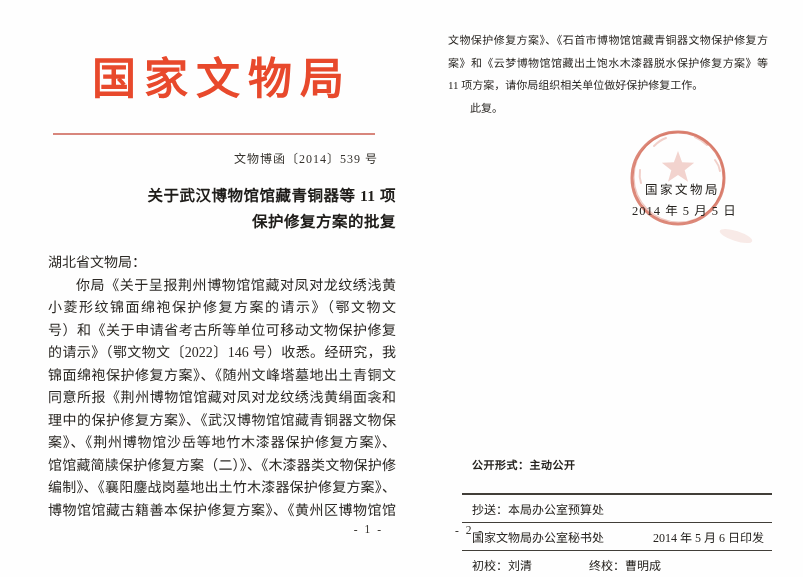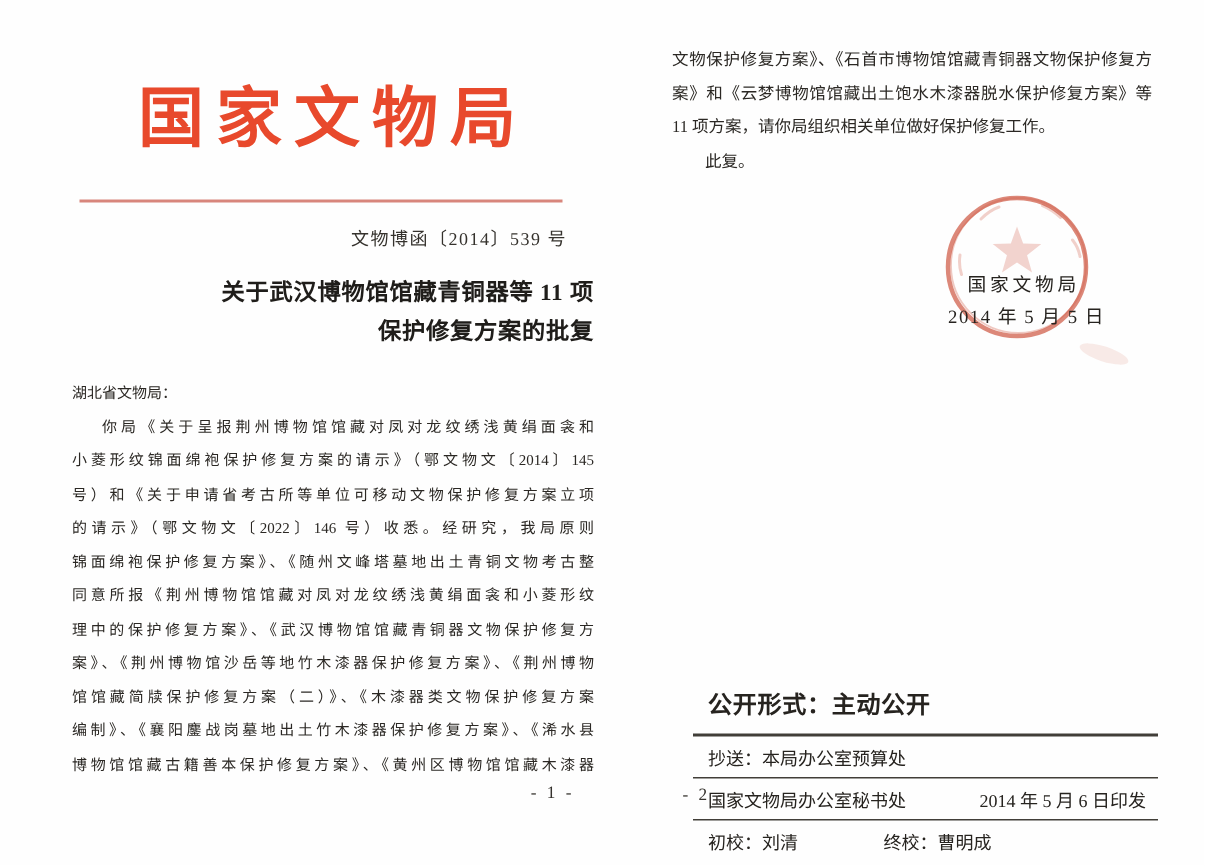--- a/index.html
+++ b/index.html
@@ -24,21 +24,21 @@
     font-size:44px;line-height:52px;font-weight:600;
     color:var(--header-red);text-align:center;letter-spacing:8px;text-indent:8px;
     font-family:"Liberation Serif","DejaVu Serif",serif;
   }
   .red-rule{position:absolute;top:133px;left:13px;width:322px;height:2px;background:var(--rule-red);}
   .doc-number{position:absolute;top:149px;right:18px;font-size:12px;letter-spacing:1px;color:#35322d;}
   .doc-title{
     position:absolute;top:183px;left:0;width:100%;text-align:right;
     font-size:15.5px;font-weight:bold;line-height:26px;letter-spacing:0.5px;color:#1f1d1a;
   }
-  .body{position:absolute;font-size:10px;color:var(--ink);}
+  .body{position:absolute;font-size:14px;color:var(--ink);}
   .p1body{top:252px;left:8px;width:348px;}
   .p2body{top:29px;left:0;width:320px;font-size:11px;}
   .bline{height:22.55px;line-height:22.55px;overflow:hidden;}
   .bline.fill{text-align:justify;text-align-last:justify;}
   .bline.indent{text-indent:2em;}
   .pageno{position:absolute;font-size:11.5px;letter-spacing:2px;color:#35322d;}
   .pageno1{top:523px;right:13px;}
   .pageno2{top:524px;left:7px;}
 
   
@@ -48,22 +48,22 @@
   .seal-star{fill:var(--seal-red);opacity:.26;}
   .seal-mark{fill:none;stroke:var(--seal-red);stroke-width:2;opacity:.28;stroke-linecap:round;}
   .seal-smudge{fill:var(--seal-red);opacity:.12;}
   .seal-org{position:absolute;left:197px;top:179px;font-size:12.5px;letter-spacing:2.5px;color:#26231f;}
   .seal-date{position:absolute;left:184px;top:200px;font-size:12.5px;letter-spacing:1px;color:#26231f;}
 
   
   .footer{position:absolute;left:14px;top:451px;width:310px;font-size:12px;color:#26231f;}
   .frow{padding:5px 0 4px 10px;}
   .frow1{
-    font-family:"Liberation Sans","DejaVu Sans",sans-serif;font-weight:bold;font-size:16px;
-    border-bottom:2px solid var(--line-dark);padding-bottom:9px;letter-spacing:0.5px;
+    font-family:"Liberation Sans","DejaVu Sans",sans-serif;font-weight:bold;font-size:11px;
+    border-bottom:2px solid var(--line-dark);padding-bottom:21px;letter-spacing:0.5px;
   }
   .frow2{border-bottom:1.5px solid var(--line-dark);}
   .frow3{border-bottom:1.5px solid var(--line-dark);display:flex;justify-content:space-between;padding-right:8px;}
   .frow4{display:flex;gap:57px;}
 </style>
 </head>
 <body>
 
 <div class="canvas">
 

